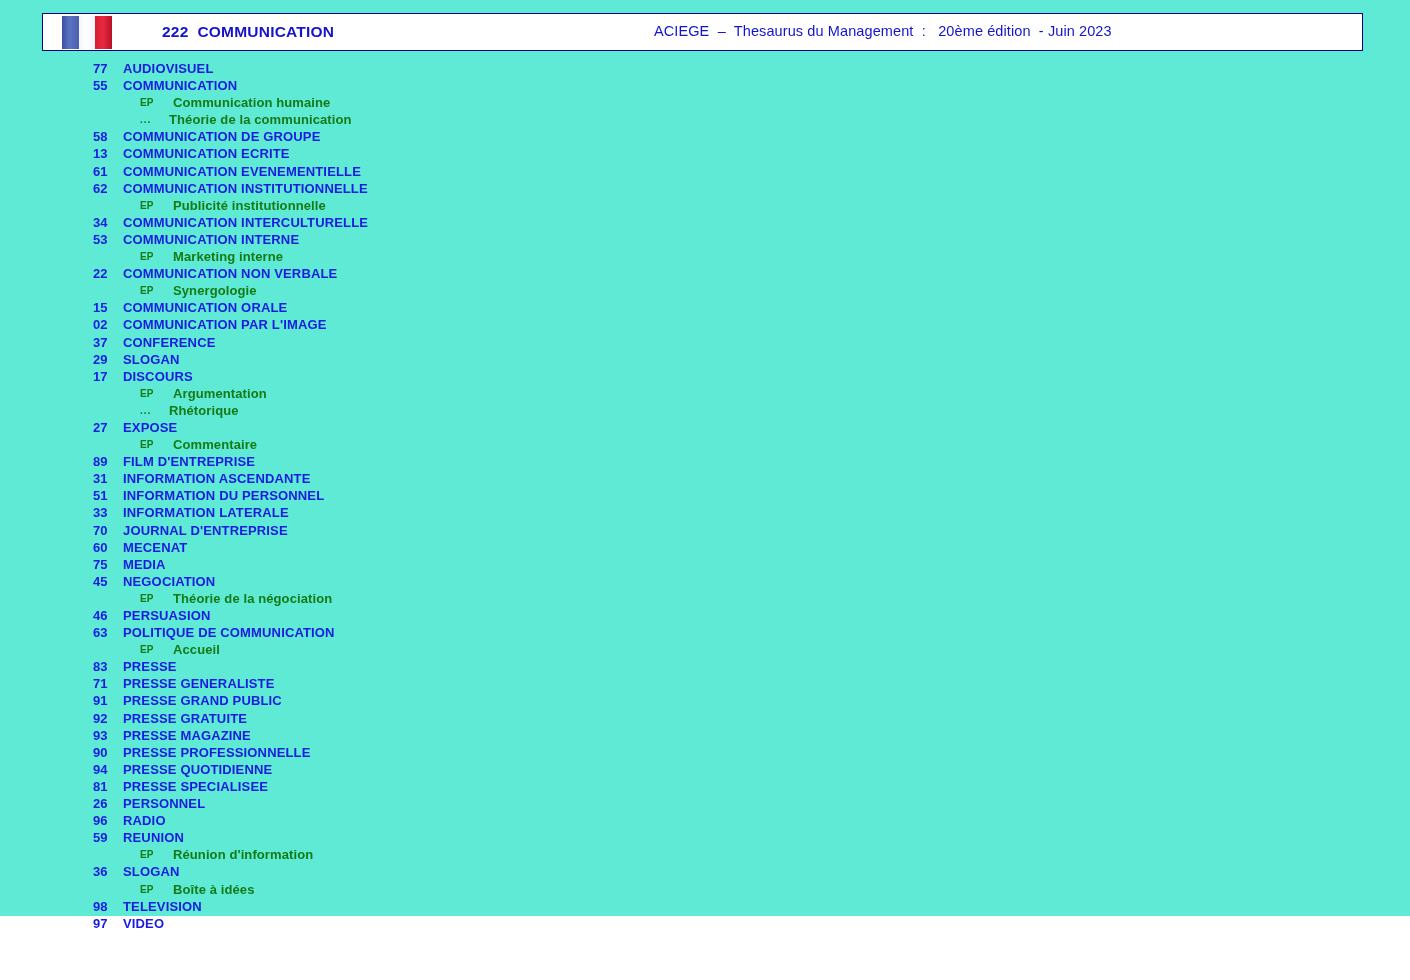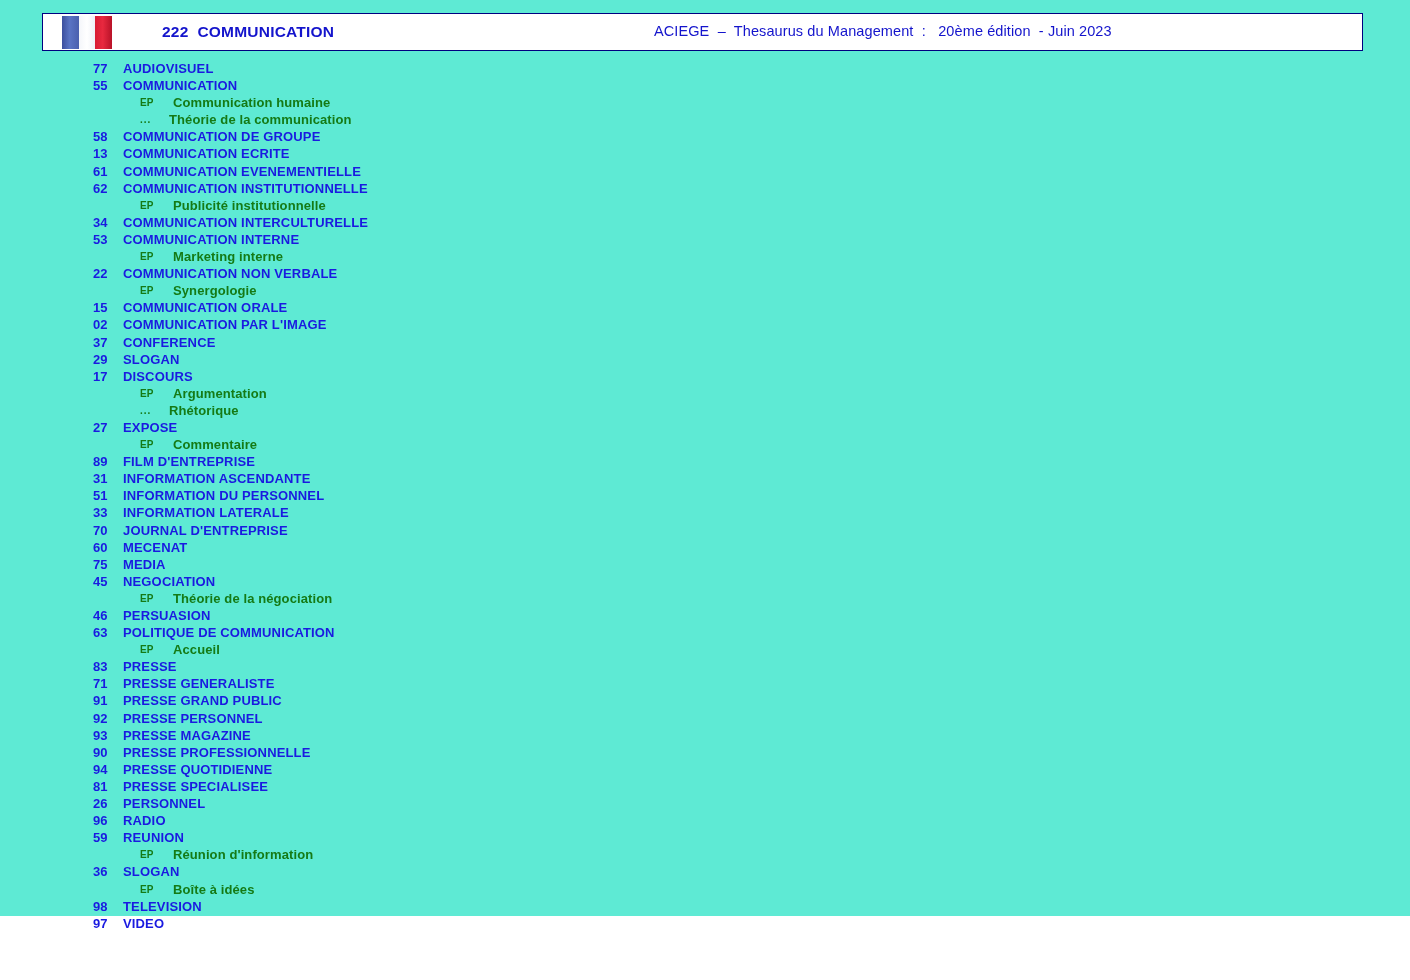--- a/index.html
+++ b/index.html
@@ -171,21 +171,21 @@
       <div class="row"><span class="num">60</span><span class="term">MECENAT</span></div>
       <div class="row"><span class="num">75</span><span class="term">MEDIA</span></div>
       <div class="row"><span class="num">45</span><span class="term">NEGOCIATION</span></div>
       <div class="row"><span class="marker">EP</span><span class="sublabel">Théorie de la négociation</span></div>
       <div class="row"><span class="num">46</span><span class="term">PERSUASION</span></div>
       <div class="row"><span class="num">63</span><span class="term">POLITIQUE DE COMMUNICATION</span></div>
       <div class="row"><span class="marker">EP</span><span class="sublabel">Accueil</span></div>
       <div class="row"><span class="num">83</span><span class="term">PRESSE</span></div>
       <div class="row"><span class="num">71</span><span class="term">PRESSE GENERALISTE</span></div>
       <div class="row"><span class="num">91</span><span class="term">PRESSE GRAND PUBLIC</span></div>
-      <div class="row"><span class="num">92</span><span class="term">PRESSE PERSONNEL</span></div>
+      <div class="row"><span class="num">92</span><span class="term">PRESSE GRATUITE</span></div>
       <div class="row"><span class="num">93</span><span class="term">PRESSE MAGAZINE</span></div>
       <div class="row"><span class="num">90</span><span class="term">PRESSE PROFESSIONNELLE</span></div>
       <div class="row"><span class="num">94</span><span class="term">PRESSE QUOTIDIENNE</span></div>
       <div class="row"><span class="num">81</span><span class="term">PRESSE SPECIALISEE</span></div>
       <div class="row"><span class="num">26</span><span class="term">PERSONNEL</span></div>
       <div class="row"><span class="num">96</span><span class="term">RADIO</span></div>
       <div class="row"><span class="num">59</span><span class="term">REUNION</span></div>
       <div class="row"><span class="marker">EP</span><span class="sublabel">Réunion d'information</span></div>
       <div class="row"><span class="num">36</span><span class="term">SLOGAN</span></div>
       <div class="row"><span class="marker">EP</span><span class="sublabel">Boîte à idées</span></div>

